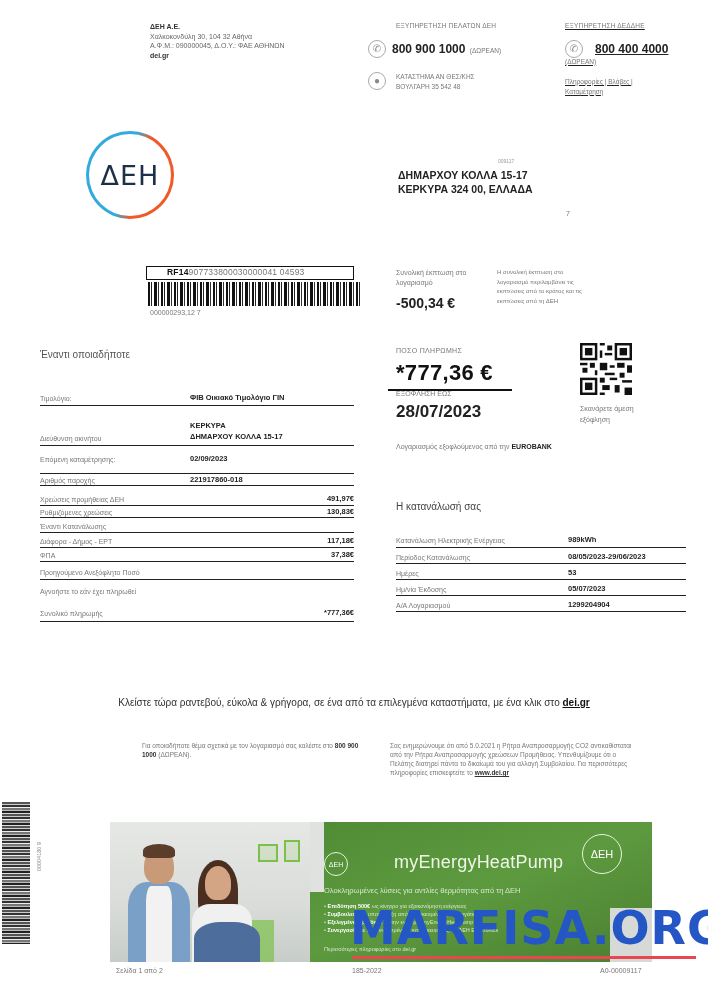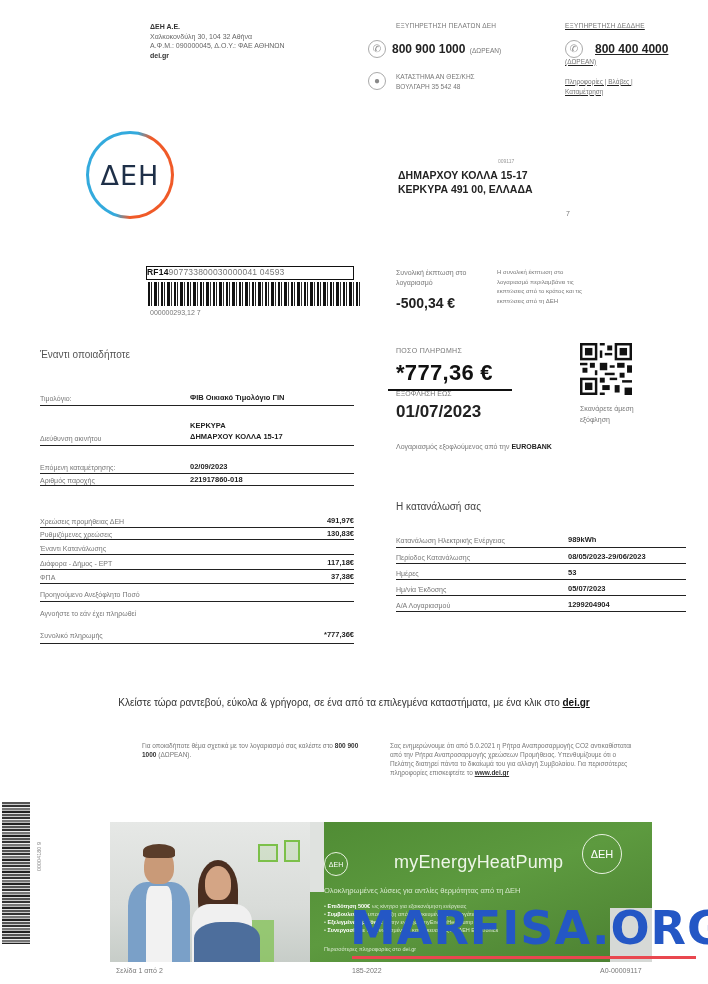--- a/index.html
+++ b/index.html
@@ -24,21 +24,21 @@
           background: linear-gradient(#fff,#fff) padding-box, conic-gradient(from 200deg, #33aadd 0deg, #33aadd 170deg, #f05a28 190deg, #f05a28 340deg, #33aadd 360deg) border-box;
           display: flex; align-items: center; justify-content: center; }
   #logo span { font-size: 27px; color: #1e2f48; letter-spacing: 1px; font-family: "DejaVu Sans", sans-serif; }
 
   
   #recipient { left: 398px; top: 158px; width: 220px; }
   #recipient .code { font-size: 5px; color: #999; margin-left: 100px; margin-bottom: 4px; }
   #recipient .line { font-size: 10.5px; font-weight: bold; color: #222; line-height: 14px; }
 
   
-  #rfbox { left: 146px; top: 266px; width: 208px; height: 14px; border: 1.5px solid #111; font-size: 8.5px; padding-left: 0; line-height: 11px; color: #777; letter-spacing: 0.2px; white-space: nowrap; overflow: hidden; }
+  #rfbox { left: 146px; top: 266px; width: 208px; height: 14px; border: 1.5px solid #111; font-size: 8.5px; padding-left: 20px; line-height: 11px; color: #777; letter-spacing: 0.2px; white-space: nowrap; overflow: hidden; }
   #rfbox b { color: #111; }
   #barcode { left: 148px; top: 282px; width: 214px; height: 24px;
     background: repeating-linear-gradient(90deg, #111 0 2px, #fff 2px 3px, #222 3px 4px, #fff 4px 6px, #111 6px 9px, #fff 9px 10px, #333 10px 11px, #fff 11px 13px); }
   #barcode-num { left: 150px; top: 309px; font-size: 7px; color: #777; }
 
   
   #credit-label { left: 396px; top: 268px; width: 95px; font-size: 7px; line-height: 10px; color: #777; }
   #credit-amount { left: 396px; top: 295px; font-size: 14px; font-weight: bold; color: #222; }
   #credit-note { left: 497px; top: 268px; width: 95px; font-size: 6px; line-height: 9.5px; color: #777; }
 
@@ -154,37 +154,37 @@
   </div>
 </div>
 
 <div id="logo" class="abs">
   <span>ΔΕΗ</span>
 </div>
 
 <div id="recipient" class="abs">
   <div class="code">009117</div>
   <div class="line">ΔΗΜΑΡΧΟΥ ΚΟΛΛΑ 15-17</div>
-  <div class="line">ΚΕΡΚΥΡΑ 491 00, ΕΛΛΑΔΑ</div>
+  <div class="line">ΚΕΡΚΥΡΑ 324 00, ΕΛΛΑΔΑ</div>
   <div style="font-size:7px; color:#777; margin-left:168px; margin-top:14px;">7</div>
 </div>
 
 <div id="rfbox" class="abs"><b>RF14</b><span>907733800030000041 04593</span></div>
 <div id="barcode" class="abs"></div>
 <div id="barcode-num" class="abs">000000293,12   7</div>
 
 <div id="credit-label" class="abs">Συνολική έκπτωση στο λογαριασμό</div>
 <div id="credit-amount" class="abs">-500,34 €</div>
 <div id="credit-note" class="abs">Η συνολική έκπτωση στο λογαριασμό περιλαμβάνει τις εκπτώσεις από το κράτος και τις εκπτώσεις από τη ΔΕΗ</div>
 
 <div id="pay-label" class="abs">ΠΟΣΟ ΠΛΗΡΩΜΗΣ</div>
 <div id="pay-amount" class="abs">*777,36 €</div>
 <div id="pay-line" class="abs"></div>
 <div id="due-label" class="abs">ΕΞΟΦΛΗΣΗ ΕΩΣ</div>
-<div id="due-date" class="abs">01/07/2023</div>
+<div id="due-date" class="abs">28/07/2023</div>
 
 <svg id="qr" class="abs" viewBox="0 0 21 21">
   <rect width="21" height="21" fill="#fff"></rect>
   <g fill="#111">
     <rect x="0" y="0" width="7" height="7"></rect>
       <rect x="1" y="1" width="5" height="5" fill="#fff"></rect>
       <rect x="2" y="2" width="3" height="3"></rect>
     <rect x="14" y="0" width="7" height="7"></rect>
       <rect x="15" y="1" width="5" height="5" fill="#fff"></rect>
       <rect x="16" y="2" width="3" height="3"></rect>
@@ -224,31 +224,31 @@
     <span class="lbl">Τιμολόγιο:</span>
     <span class="vl">ΦΙΒ Οικιακό Τιμολόγιο ΓΙΝ</span>
   </div>
   <div class="r" style="height:40px; padding-bottom:3px;">
     <span class="lbl">Διεύθυνση ακινήτου</span>
     <span class="vl" style="line-height:11px;">
       <div>ΚΕΡΚΥΡΑ</div>
       <div>ΔΗΜΑΡΧΟΥ ΚΟΛΛΑ 15-17</div>
     </span>
   </div>
-  <div class="r" style="height:28px; padding-bottom:2px;justify-content:center;">
+  <div class="r" style="height:28px; padding-bottom:10px;justify-content:center;">
     <span class="lbl">Επόμενη καταμέτρησης:</span>
     <span class="vl">02/09/2023</span>
   </div>
   <div class="r" style="height:12px; padding-bottom:1px;">
     <span class="lbl">Αριθμός παροχής</span>
     <span class="vl">221917860-018</span>
   </div>
 </div>
 
-<div class="rowtbl" style="top:514px;">
+<div class="rowtbl" style="top:492px;">
   <div class="r" style="height:14px; padding-bottom:2px;">
       <span>Χρεώσεις προμήθειας ΔΕΗ</span>
       <span class="v">491,97€</span>
     </div>
   <div class="r" style="height:12px; padding-bottom:1px;">
       <span>Ρυθμιζόμενες χρεώσεις</span>
       <span class="v">130,83€</span>
     </div>
   <div class="r" style="height:14px; padding-bottom:2px; border-bottom:none;">
       <span>Έναντι Κατανάλωσης</span>

